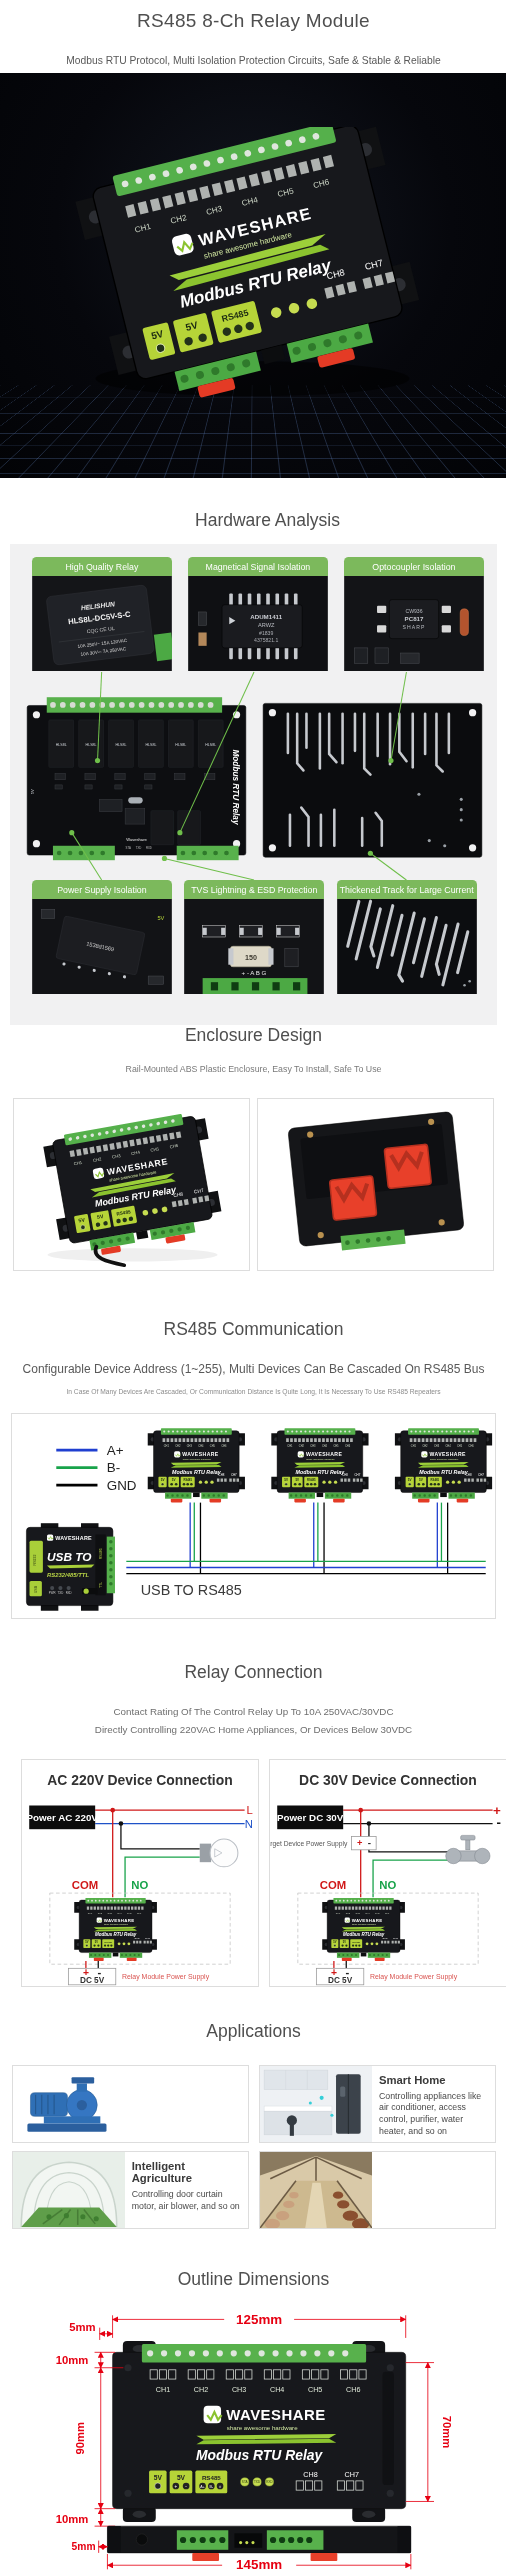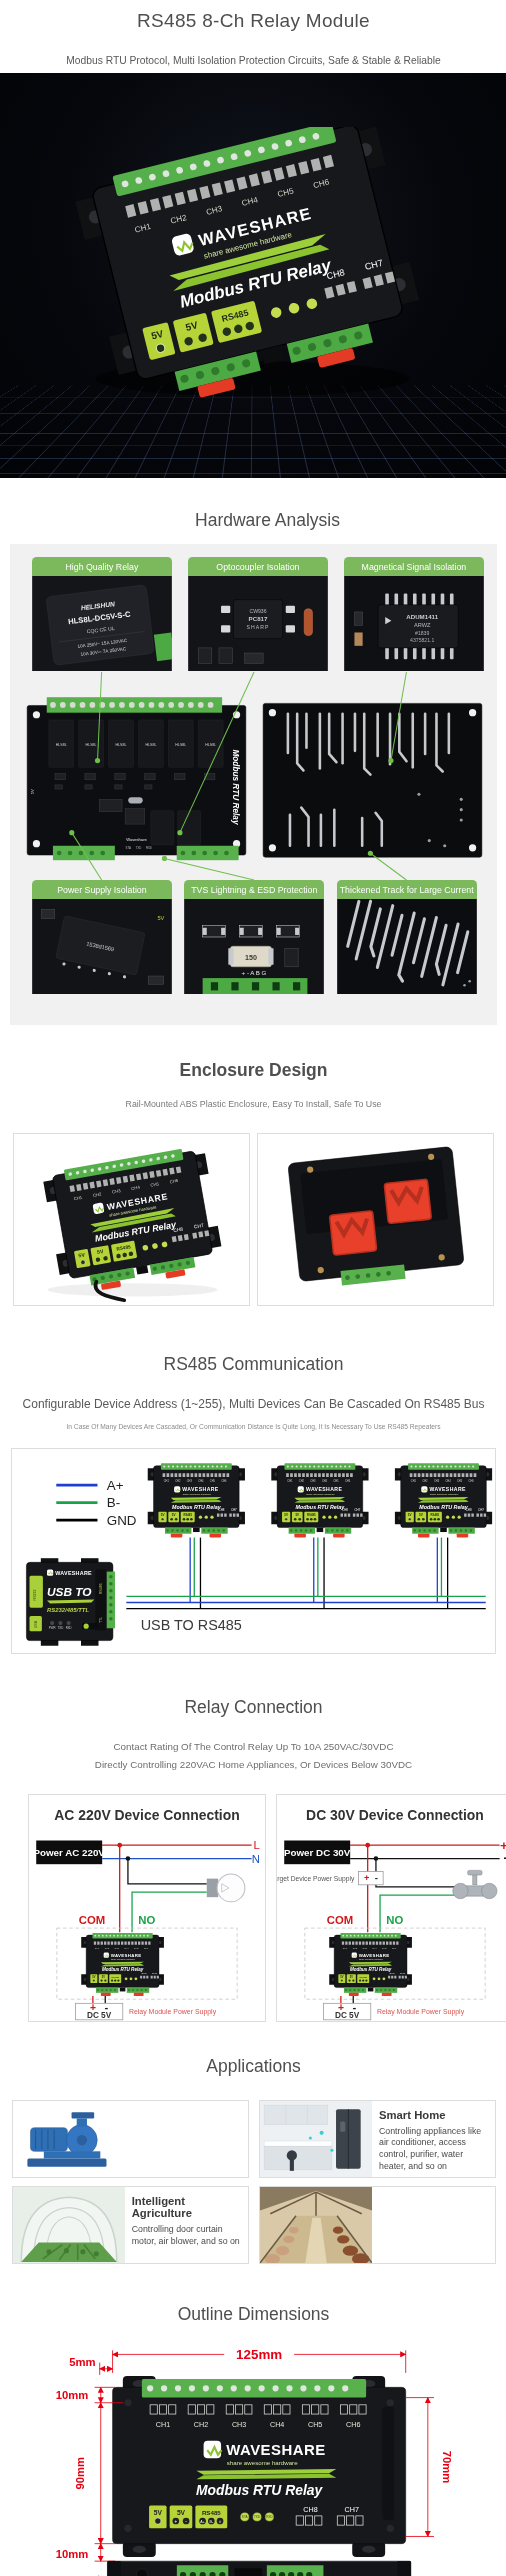--- a/index.html
+++ b/index.html
@@ -23,29 +23,29 @@
   .row-bottom{top:336px;}
   .hw-card{width:140px;}
   .hw-card-label{height:19.6px;background:#7cb95c;border-radius:4.6px 4.6px 0 0;color:#fff;font-size:8.8px;
                  display:flex;align-items:center;justify-content:center;}
   .hw-card-img{display:block;}
   .hw-boards{position:absolute;top:147px;left:11.3px;display:flex;gap:8.2px;}
   .hw-callouts{position:absolute;left:0;top:0;pointer-events:none;}
   .enc-subtitle{margin-top:18.5px;font-size:8.8px;color:#7a7a7a;text-align:center;}
   .enc-row{margin-top:24px;display:flex;justify-content:center;gap:7.2px;}
   .enc-box{width:235px;height:171px;border:0.5px solid #ddd;background:#fff;}
-  .mt-enc{margin-top:35px;font-weight:bold;}
+  .mt-enc{}
   .mt-rs{margin-top:48px;}
   .rs-subtitle{margin-top:21.6px;font-size:12px;color:#595959;text-align:center;}
   .rs-note{margin-top:12.4px;font-size:6.7px;color:#8c8c8c;text-align:center;}
   .rs-panel{margin:17.5px auto 0;width:483px;height:204px;border:0.5px solid #ddd;background:#fff;}
   .mt-rc{margin-top:43px;}
   .rc-sub1{margin-top:23px;font-size:9.8px;color:#6e6e6e;text-align:center;}
   .rc-sub2{margin-top:7.2px;font-size:9.8px;color:#6e6e6e;text-align:center;}
-  .rc-row{margin-top:24px;display:flex;justify-content:space-between;gap:10.3px;padding-left:28px;}
+  .rc-row{margin-top:24px;display:flex;justify-content:flex-end;gap:10.3px;padding-left:28px;}
   .rc-box{width:236px;height:226px;border:0.5px solid #ddd;background:#fff;}
   .mt-app{margin-top:34px;}
   .app-grid{margin:23px auto 0;width:484px;display:grid;grid-template-columns:237px 237px;gap:8.2px 10.3px;}
   .app-card{border:0.5px solid #ddd;height:76px;display:flex;background:#fff;}
   .app-text{flex:1;padding:4.1px 7.2px 0;}
   .app-title{font-size:11.3px;font-weight:700;color:#3a3a3a;margin:4.1px 0 4.6px;}
   .app-desc{font-size:8.8px;color:#4a4a4a;line-height:1.32;}
   .mt-dim{margin-top:40px;}
   .dims-fig1{display:block;margin:14.4px auto 0;}
 </style>
@@ -135,38 +135,20 @@
           <text x="132" y="86" font-size="15" font-weight="bold" fill="#f2f2f2" text-anchor="middle">HLS8L-DC5V-S-C</text>
           <text x="132" y="108" font-size="10" fill="#cfcfcf" text-anchor="middle">CQC  CE  UL</text>
           <line x1="48" y1="118" x2="216" y2="118" stroke="#3a3d42"></line>
           <text x="132" y="134" font-size="9" fill="#d6d6d6" text-anchor="middle">10A 250V~   15A 120VAC</text>
           <text x="132" y="150" font-size="9" fill="#d6d6d6" text-anchor="middle">10A 30V⎓    7A 250VAC</text>
         </g>
         <rect x="240" y="112" width="34" height="52" fill="#4ca944" transform="rotate(-7 257 138)"></rect>
       </svg>
     </div>
     <div class="hw-card">
-      <div class="hw-card-label">Optocoupler Isolation</div>
-      <svg class="hw-card-img" width="140" height="95" viewBox="0 0 272 185">
-        <rect width="272" height="185" fill="#131417"></rect>
-        <rect x="64" y="58" width="18" height="14" fill="#d8d8d8" rx="2"></rect>
-          <rect x="64" y="96" width="18" height="14" fill="#d8d8d8" rx="2"></rect>
-        <rect x="190" y="58" width="18" height="14" fill="#d8d8d8" rx="2"></rect>
-          <rect x="190" y="96" width="18" height="14" fill="#d8d8d8" rx="2"></rect>
-        <rect x="88" y="46" width="96" height="76" rx="5" fill="#1b1c20" stroke="#000"></rect>
-        <text x="136" y="72" font-size="10" fill="#b9bcc2" text-anchor="middle">CW936</text>
-        <text x="136" y="88" font-size="12" font-weight="bold" fill="#c6c9ce" text-anchor="middle">PC817</text>
-        <text x="136" y="104" font-size="10" letter-spacing="2" fill="#b9bcc2" text-anchor="middle">SHARP</text>
-        <rect x="226" y="64" width="16" height="52" rx="8" fill="#b3542e" stroke="#d97a49"></rect>
-        <rect x="20" y="140" width="26" height="30" fill="#1e2024" stroke="#4a4d52"></rect>
-        <rect x="60" y="140" width="26" height="30" fill="#1e2024" stroke="#4a4d52"></rect>
-        <rect x="110" y="150" width="36" height="20" fill="#26282c" stroke="#4a4d52"></rect>
-      </svg>
-    </div>
-    <div class="hw-card">
       <div class="hw-card-label">Magnetical Signal Isolation</div>
       <svg class="hw-card-img" width="140" height="95" viewBox="0 0 272 185">
         <rect width="272" height="185" fill="#0f1013"></rect>
         <g fill="#c6c9ce">
           <rect x="80" y="34" width="7" height="24" rx="2"></rect>
             <rect x="98" y="34" width="7" height="24" rx="2"></rect>
           <rect x="116" y="34" width="7" height="24" rx="2"></rect>
             <rect x="134" y="34" width="7" height="24" rx="2"></rect>
           <rect x="152" y="34" width="7" height="24" rx="2"></rect>
             <rect x="170" y="34" width="7" height="24" rx="2"></rect>
@@ -182,20 +164,38 @@
             <rect x="206" y="138" width="7" height="24" rx="2"></rect>
         </g>
         <rect x="66" y="56" width="156" height="84" rx="5" fill="#1a1b1f" stroke="#000"></rect>
         <path d="M80 80 l12 7 l-12 7 z" fill="#cfd3d8"></path>
         <text x="152" y="84" font-size="12" font-weight="bold" fill="#caccd2" text-anchor="middle">ADUM1411</text>
         <text x="152" y="100" font-size="11" fill="#b8bbc1" text-anchor="middle">ARWZ</text>
         <text x="152" y="114" font-size="10" fill="#a8abb1" text-anchor="middle">#1839</text>
         <text x="152" y="128" font-size="10" fill="#a8abb1" text-anchor="middle">4375821.1</text>
         <rect x="20" y="70" width="16" height="26" fill="#26282c" stroke="#4a4d52"></rect>
         <rect x="20" y="110" width="16" height="26" fill="#b3885a"></rect>
+      </svg>
+    </div>
+    <div class="hw-card">
+      <div class="hw-card-label">Optocoupler Isolation</div>
+      <svg class="hw-card-img" width="140" height="95" viewBox="0 0 272 185">
+        <rect width="272" height="185" fill="#131417"></rect>
+        <rect x="64" y="58" width="18" height="14" fill="#d8d8d8" rx="2"></rect>
+          <rect x="64" y="96" width="18" height="14" fill="#d8d8d8" rx="2"></rect>
+        <rect x="190" y="58" width="18" height="14" fill="#d8d8d8" rx="2"></rect>
+          <rect x="190" y="96" width="18" height="14" fill="#d8d8d8" rx="2"></rect>
+        <rect x="88" y="46" width="96" height="76" rx="5" fill="#1b1c20" stroke="#000"></rect>
+        <text x="136" y="72" font-size="10" fill="#b9bcc2" text-anchor="middle">CW936</text>
+        <text x="136" y="88" font-size="12" font-weight="bold" fill="#c6c9ce" text-anchor="middle">PC817</text>
+        <text x="136" y="104" font-size="10" letter-spacing="2" fill="#b9bcc2" text-anchor="middle">SHARP</text>
+        <rect x="226" y="64" width="16" height="52" rx="8" fill="#b3542e" stroke="#d97a49"></rect>
+        <rect x="20" y="140" width="26" height="30" fill="#1e2024" stroke="#4a4d52"></rect>
+        <rect x="60" y="140" width="26" height="30" fill="#1e2024" stroke="#4a4d52"></rect>
+        <rect x="110" y="150" width="36" height="20" fill="#26282c" stroke="#4a4d52"></rect>
       </svg>
     </div>
   </div>
 
   <div class="hw-boards">
     <svg width="229" height="178" viewBox="0 0 444 345">
       <rect x="10" y="28" width="424" height="290" rx="4" fill="#0d0e11" stroke="#08090b"></rect>
       <circle cx="28" cy="46" r="7" fill="#f1f1f2"></circle>
         <circle cx="416" cy="46" r="7" fill="#f1f1f2"></circle>
       <circle cx="28" cy="296" r="7" fill="#f1f1f2"></circle>

